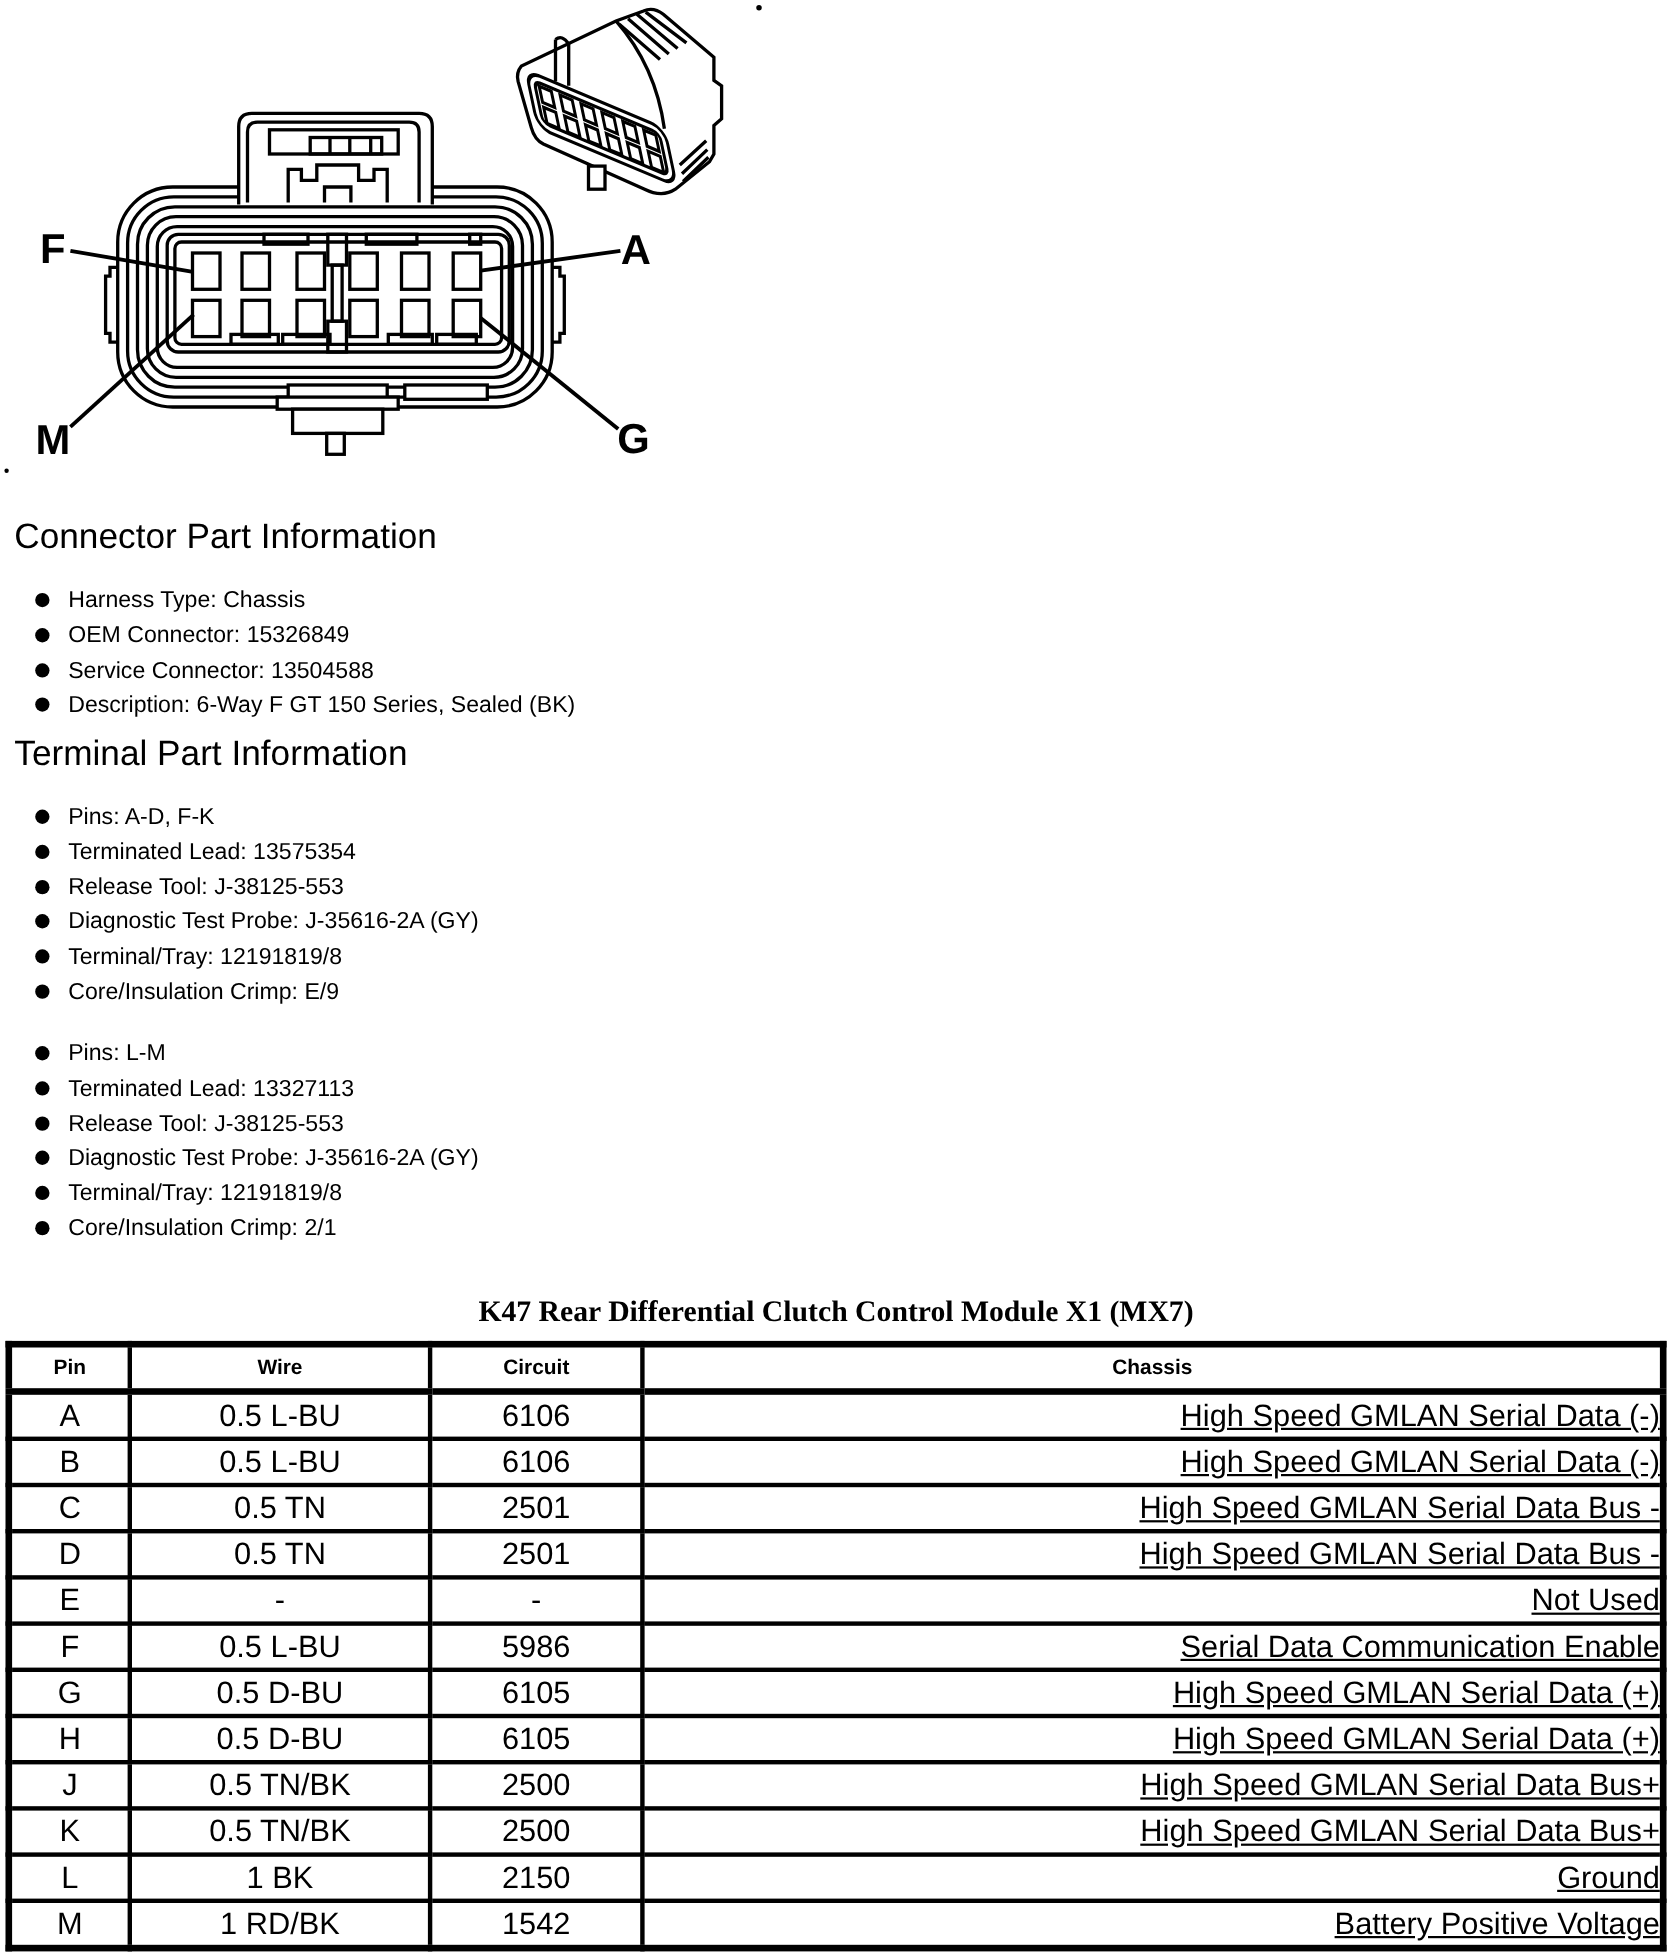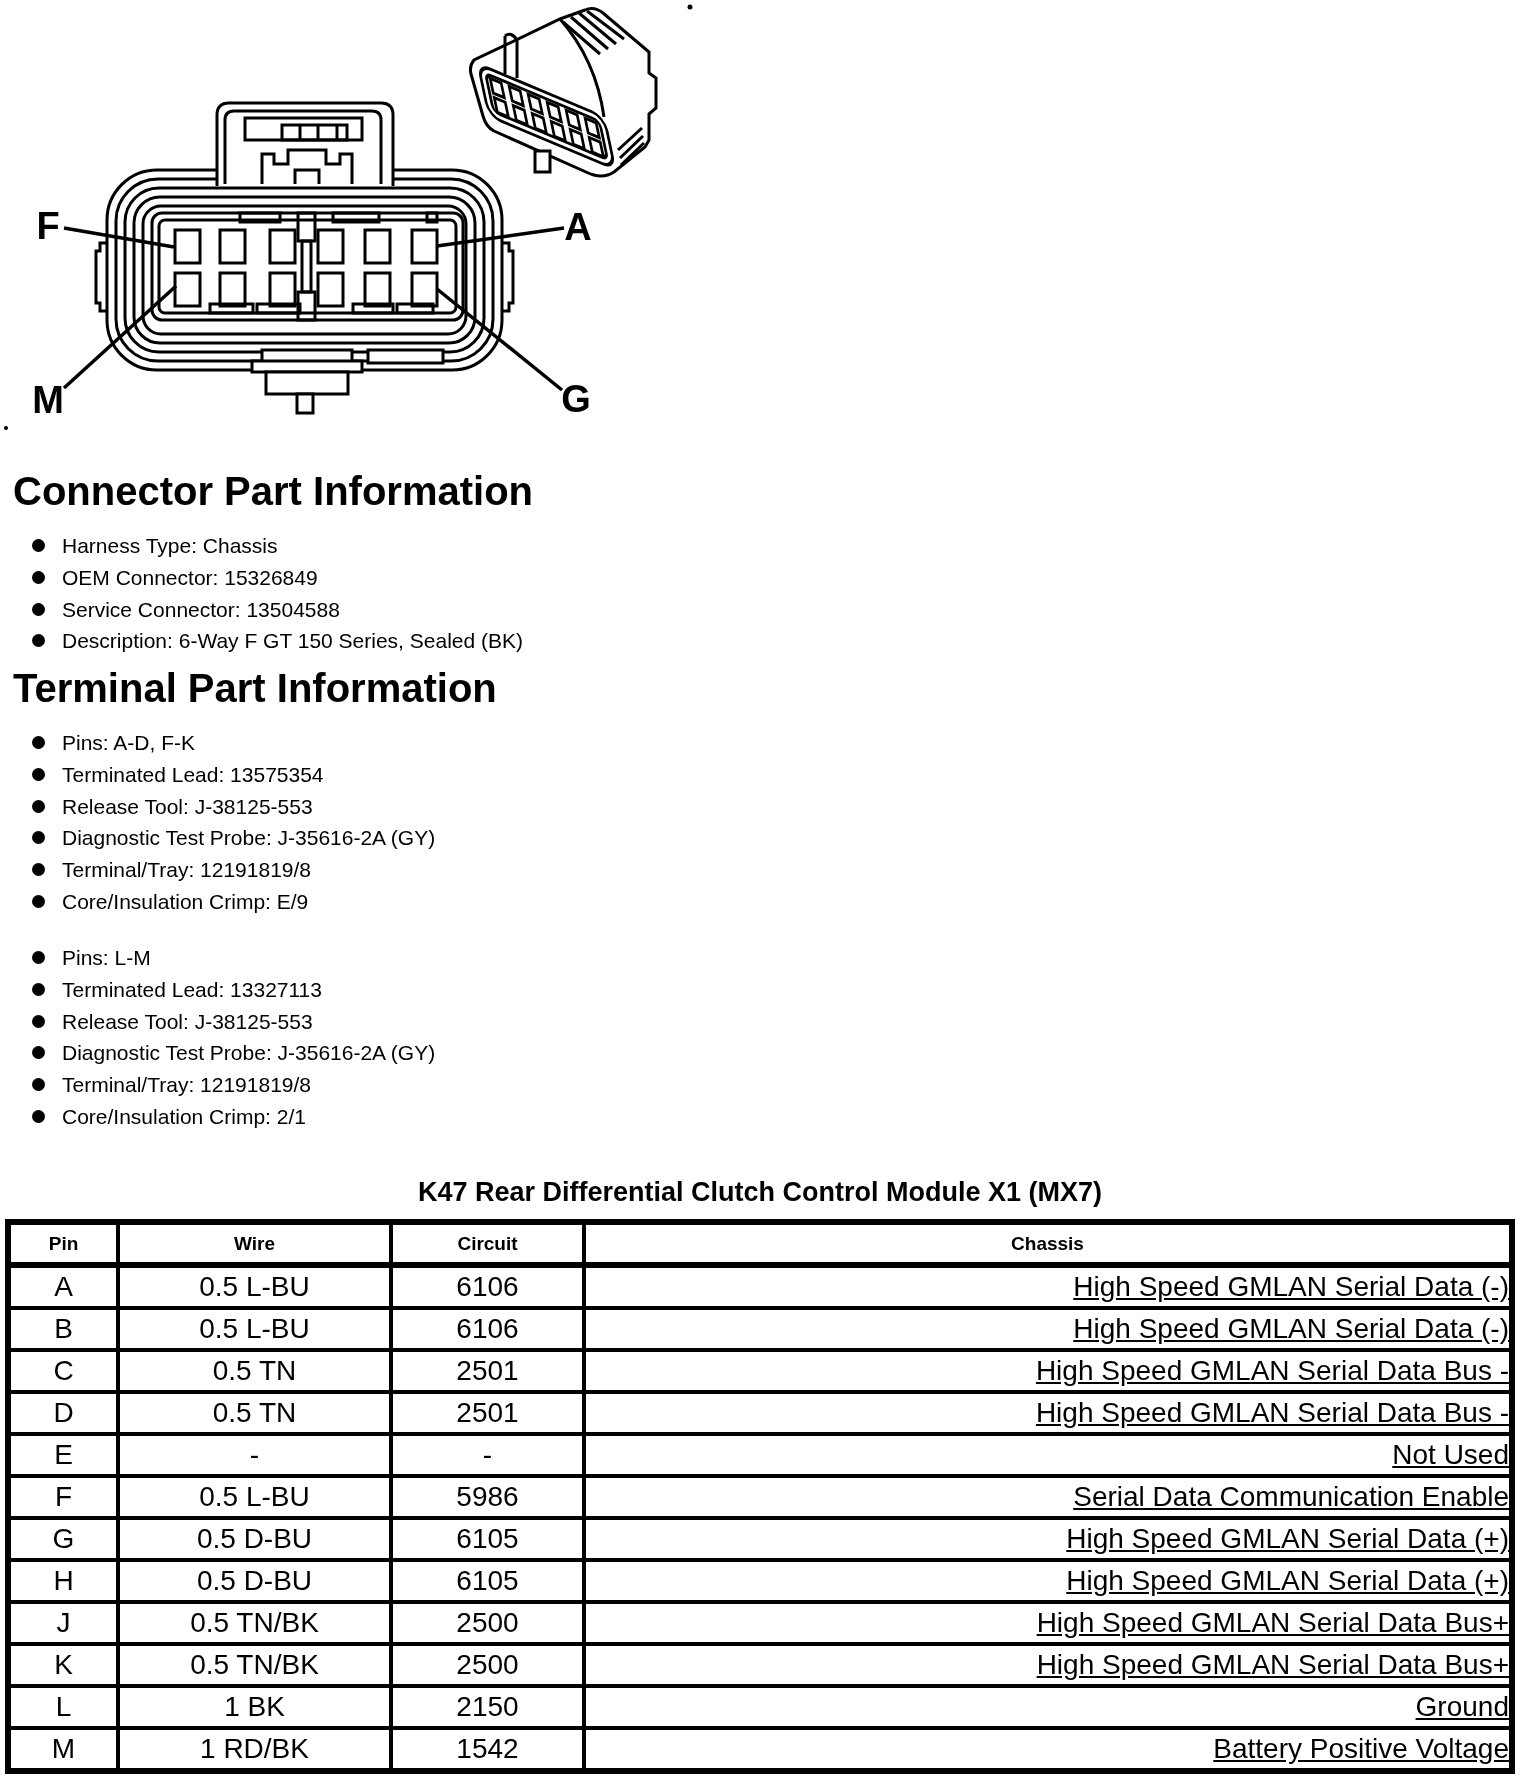--- a/index.html
+++ b/index.html
@@ -1,25 +1,25 @@
 <!DOCTYPE html>
 <html><head>
 <meta charset="utf-8">
 <style>
   html,body{margin:0;padding:0;background:#fff;}
   .page{position:relative;width:1520px;height:1780px;background:#fff;color:#000;
         font-family:"Liberation Sans",sans-serif;overflow:hidden;}
   .figure-svg{position:absolute;left:0;top:0;}
-  .heading{position:absolute;left:13px;font-size:40px;font-weight:bold;line-height:1;white-space:nowrap;}
+  .heading{position:absolute;left:13px;font-size:32px;font-weight:normal;line-height:1;white-space:nowrap;}
   .blist{position:absolute;left:0;}
   .bitem{display:flex;align-items:center;height:31.7px;}
   .dot{width:13px;height:13px;border-radius:50%;background:#000;margin-left:32px;margin-right:17px;flex:none;}
   .btext{font-size:21px;line-height:1;white-space:nowrap;}
   .tbl-title{position:absolute;top:1179px;left:0;width:1520px;text-align:center;
-             font-size:27px;font-weight:bold;line-height:1;}
+             font-size:27px;font-weight:bold;line-height:1;font-family:Liberation Serif, serif;}
   table.pinout{position:absolute;left:5px;top:1219px;width:1510px;border-collapse:collapse;
                table-layout:fixed;border:6px solid #000;}
   table.pinout th{border:4px solid #000;border-bottom:6px solid #000;font-size:19px;font-weight:bold;
                   height:37px;padding:0;text-align:center;}
   table.pinout td{border:4px solid #000;font-size:28px;height:38px;padding:0;text-align:center;
                   white-space:nowrap;overflow:hidden;}
   table.pinout td.fn{text-align:right;padding-left:8px;text-decoration:underline;}
   svg .ln{stroke:#000;fill:none;stroke-width:3;}
   svg .lnw{stroke:#000;fill:#fff;stroke-width:3;}
   svg .lbl{font-family:"Liberation Sans",sans-serif;font-size:38px;font-weight:bold;fill:#000;

